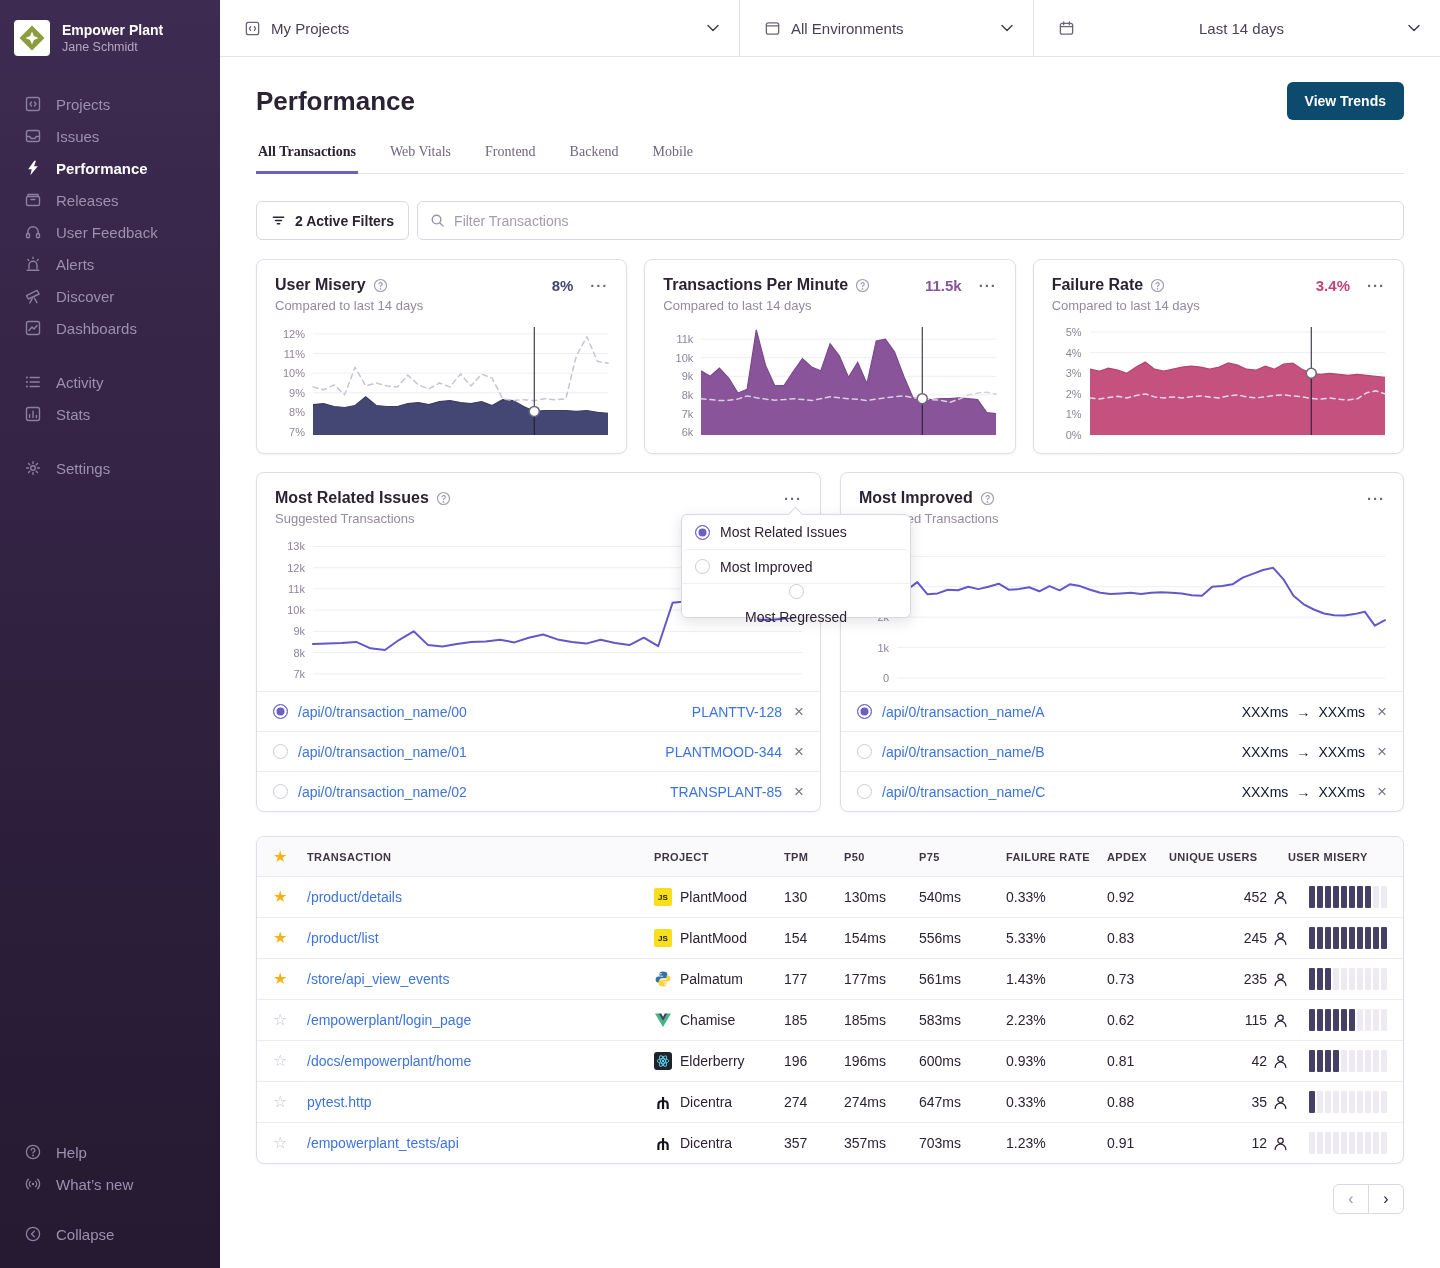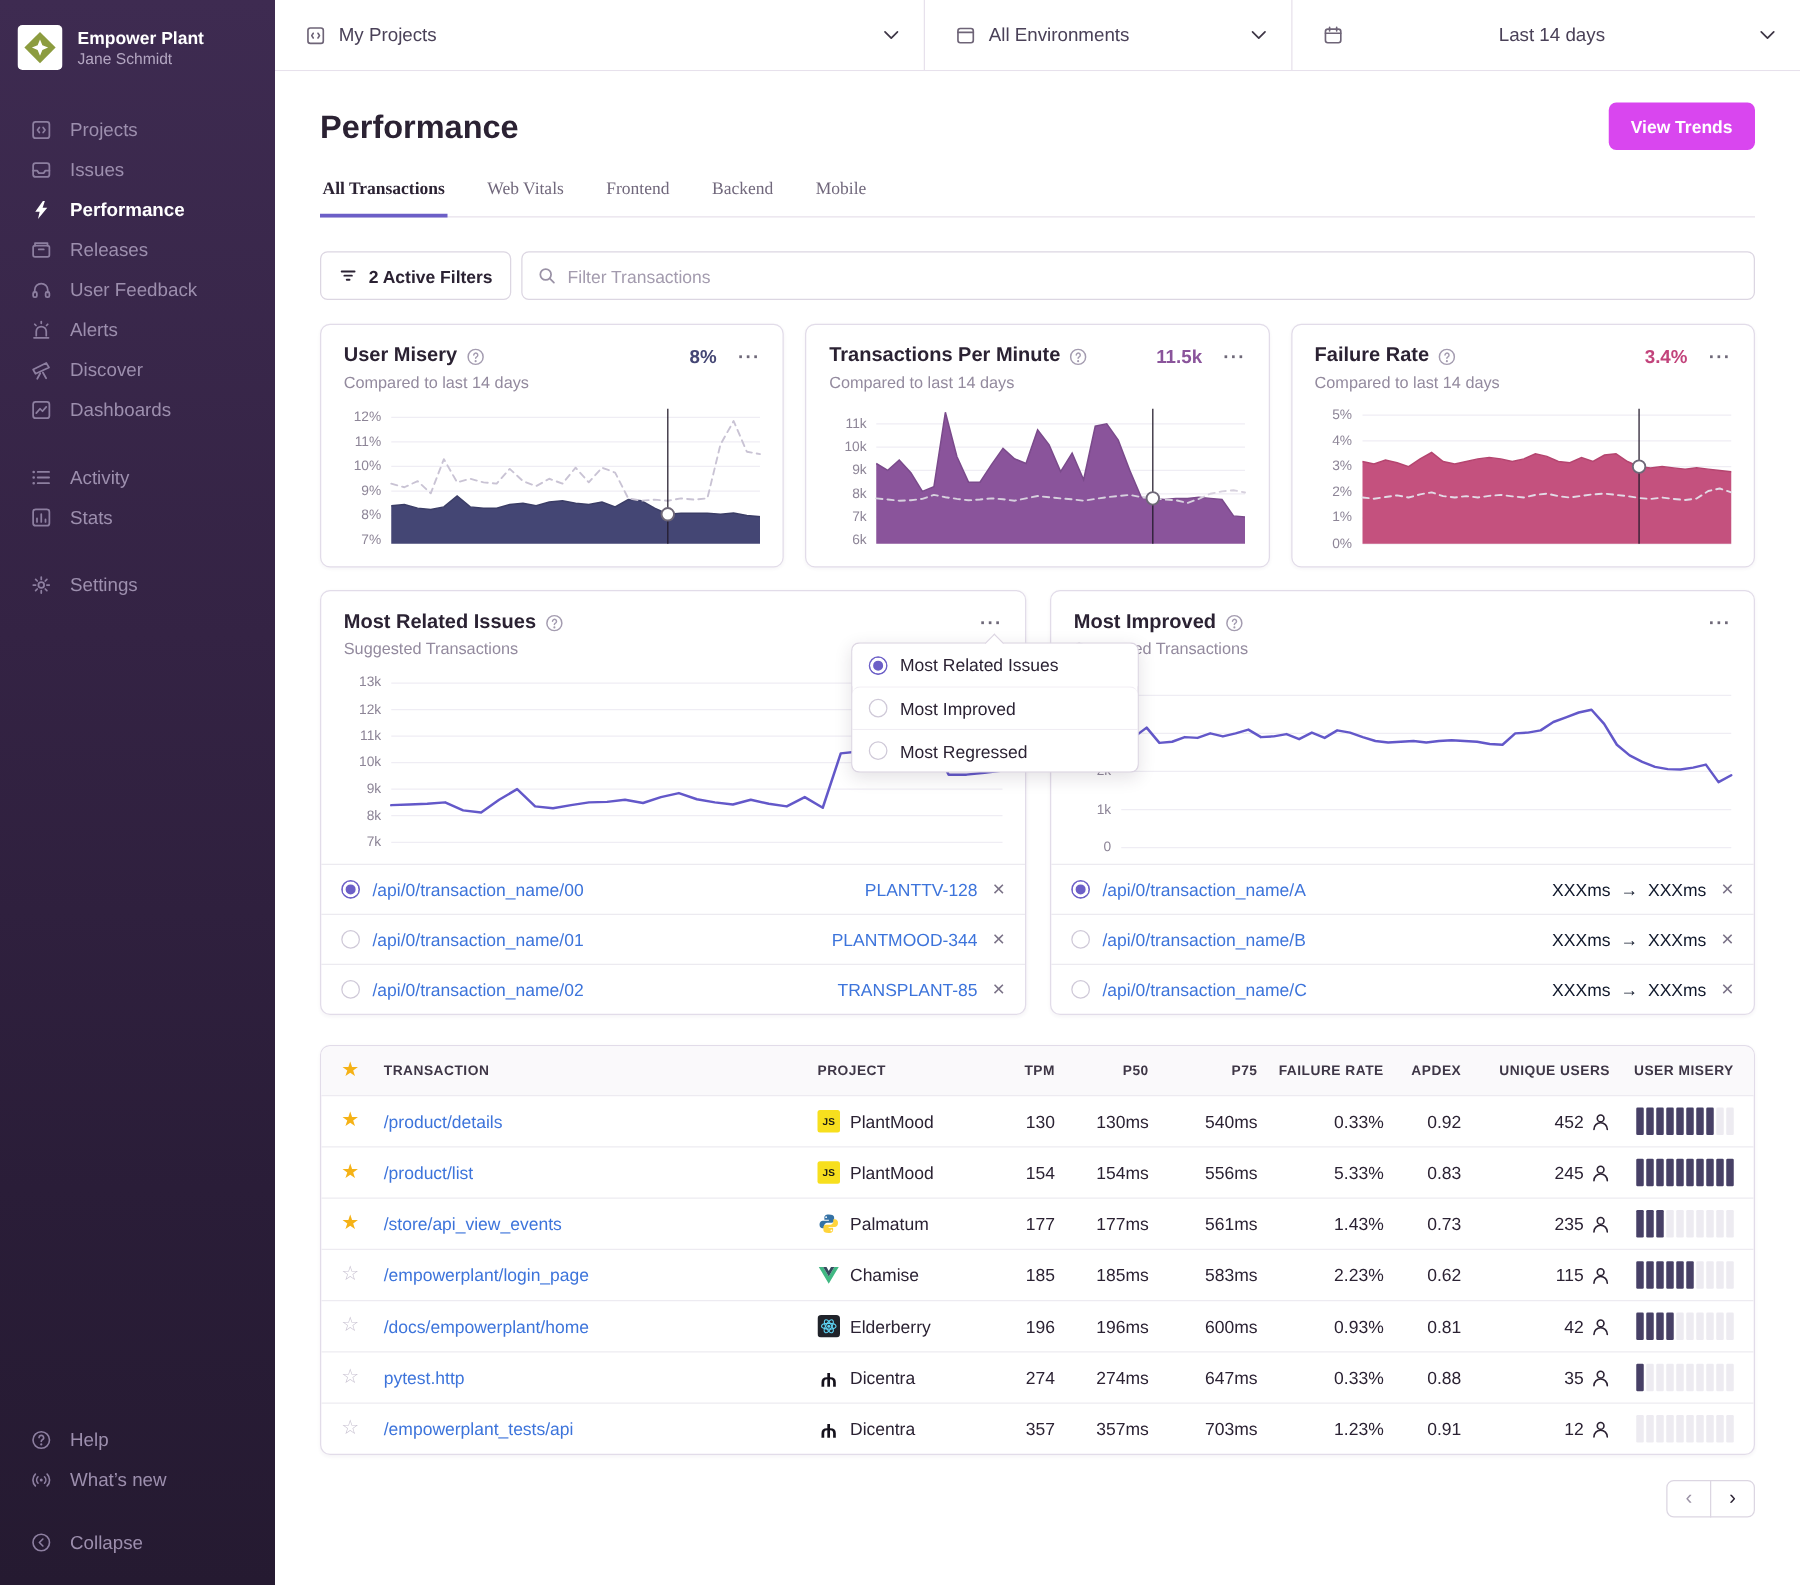--- a/index.html
+++ b/index.html
@@ -28,21 +28,21 @@
   .tb-sec:last-child { border-right:none; }
   .tb-sec .ti { width:17px; height:17px; color:#6e6477; }
   .tb-label { flex:1; }
   .tb-1 { width:520px; } .tb-2 { width:294px; } .tb-3 { flex:1;text-align:center; }
   .chev { width:12px; height:8px; color:#3e3646; }
 
   main { flex:1; padding:0 36px 20px; background:#fff; }
 
   .page-head { display:flex; align-items:center; justify-content:space-between; margin-top:25px; }
   .page-title { font-size:26px; font-weight:600; color:#2b2233; }
-  .btn-primary { background:#d946ef; color:#fff; font-weight:600; font-size:14px; border:none; border-radius:6px; padding:11px 18px; cursor:pointer; font-family:inherit; }
+  .btn-primary { background:#0c4a6e; color:#fff; font-weight:600; font-size:14px; border:none; border-radius:6px; padding:11px 18px; cursor:pointer; font-family:inherit; }
 
   .tabs { display:flex; gap:30px; margin-top:18px; border-bottom:1px solid #e7e1ec;font-family:Liberation Serif, serif; }
   .tab { background:none; border:none; font-family:inherit; font-size:14px; color:#71687c; padding:6px 2px 11px; cursor:pointer; border-bottom:3px solid transparent; margin-bottom:-1px; border-radius:0; }
   .tab.active { color:#2b2233; font-weight:600; border-bottom-color:#6c5fc7; }
 
   .filter-row { display:flex; gap:8px; margin-top:27px; }
   .btn-filter { display:flex; align-items:center; gap:9px; background:#fff; border:1px solid #dcd6e2; border-radius:6px; padding:0 14px; height:39px; font-family:inherit; font-size:14px; font-weight:600; color:#2b2233; cursor:pointer; }
   .btn-filter .fi { width:15px; height:15px; color:#2b2233; }
   .search-box { flex:1; display:flex; align-items:center; gap:9px; border:1px solid #dcd6e2; border-radius:6px; height:39px; padding:0 12px; }
   .search-box .si { width:15px; height:15px; color:#9a92a6; flex:0 0 15px; }
@@ -79,27 +79,27 @@
   .tx-right { margin-left:auto; display:flex; align-items:center; gap:12px; }
   .issue-link { color:#3d74db; font-size:14px; text-decoration:none; cursor:pointer; }
   .ms-compare { font-size:14px; color:#0f172a; display:flex; align-items:center; gap:8px; font-variant-numeric:tabular-nums; }
   .x-btn { background:none; border:none; color:#7a7287; font-size:17px; line-height:1; cursor:pointer; padding:0; font-family:inherit; }
 
   
   .ctx-menu { position:absolute; top:41px; left:424px; width:230px; background:#fff; border:1px solid #dcd5e2; border-radius:6px; box-shadow:0 4px 14px rgba(43,34,51,.13); z-index:20; }
   .ctx-notch { position:absolute; top:-6px; left:108px; width:11px; height:11px; background:#fff; border-left:1px solid #dcd5e2; border-top:1px solid #dcd5e2; transform:rotate(45deg); }
   .ctx-item { display:flex; align-items:center; gap:10px; height:34px; padding:0 13px; border-top:1px solid #f0edf3; font-size:14px; color:#2b2233; cursor:pointer; background:#fff; border-radius:6px 6px 0 0; }
   .ctx-item:first-child { border-top:none; }
-  .ctx-item:last-child { border-radius:0 0 6px 6px; }
+  .ctx-item:last-child { border-radius:0 0 6px 6px;flex-direction:column; }
 
   
   .table-card { margin-top:24px; overflow:hidden; }
   .trow { display:grid; grid-template-columns:34px minmax(0,1fr) 130px 60px 75px 87px 101px 62px 119px 99px; align-items:center; padding:0 16px; height:41px; border-top:1px solid #edebf1; font-size:14px; }
   .trow.thead { height:39px; border-top:none; background:#faf9fb; font-size:11px; font-weight:700; letter-spacing:.4px; color:#3e3646; }
-  .cell-r { text-align:right; font-variant-numeric:tabular-nums; }
+  .cell-r { text-align:left; font-variant-numeric:tabular-nums; }
   .star { font-size:16px; cursor:pointer; line-height:1; }
   .star.on { color:#f5b216; }
   .star.off { color:#c9c3d2; }
   .txn-link { color:#3d74db; text-decoration:none; cursor:pointer; }
   .proj-cell { display:flex; align-items:center; gap:8px; }
   .pf { width:18px; height:18px; flex:0 0 18px; display:flex; align-items:center; justify-content:center; }
   .pf-js { background:#f7df1e; color:#1c1c16; font-size:8px; font-weight:700; border-radius:2px; }
   .pf-flask { font-size:16px; font-weight:600; color:#15121c; transform:rotate(180deg); }
   .users-cell { display:flex; align-items:center; justify-content:flex-end; gap:6px; font-variant-numeric:tabular-nums; }
   .users-cell svg { width:15px; height:15px; }

